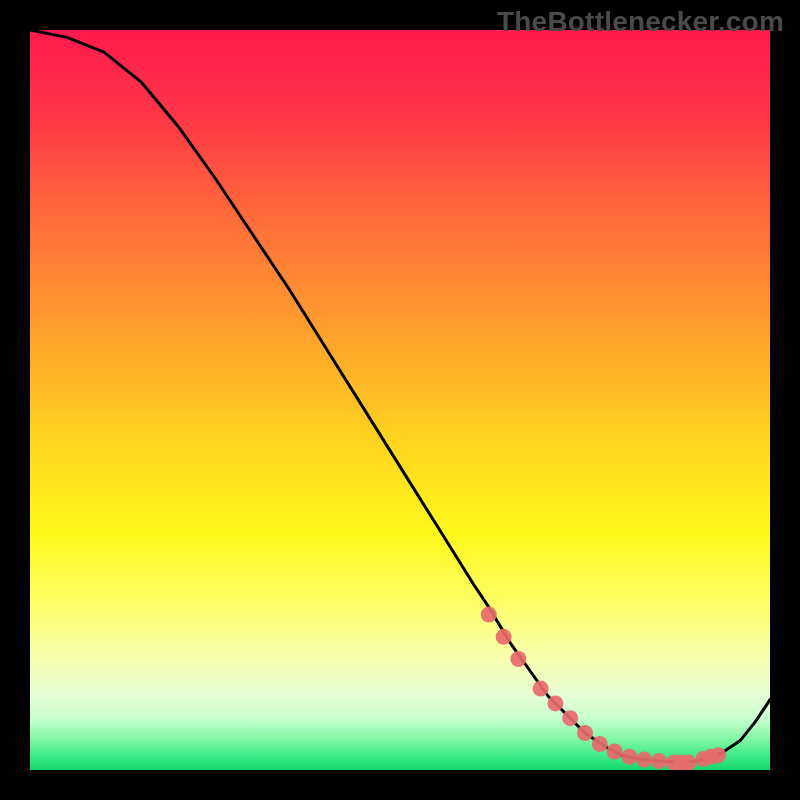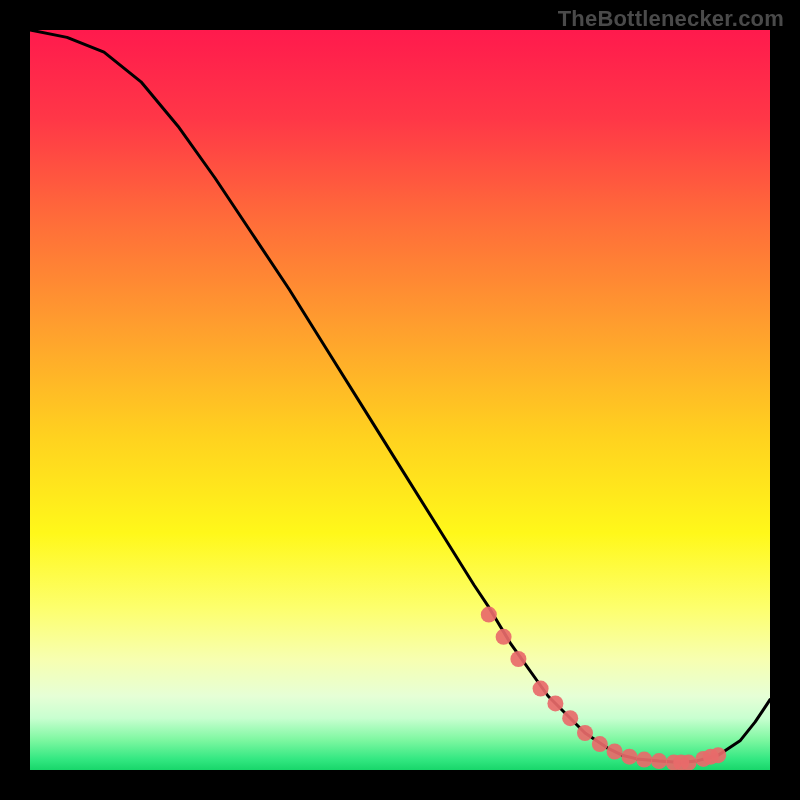--- a/index.html
+++ b/index.html
@@ -15,21 +15,21 @@
     position: relative;
     width: 800px;
     height: 800px;
     background: #000;
   }
   .watermark {
     position: absolute;
     top: 6px;
     right: 16px;
     color: #4a4a4a;
-    font-size: 22px;
+    font-size: 28px;
     font-weight: 600;
     letter-spacing: 0.2px;
     z-index: 3;
   }
   .plot {
     position: absolute;
     left: 30px;
     top: 30px;
     width: 740px;
     height: 740px;

